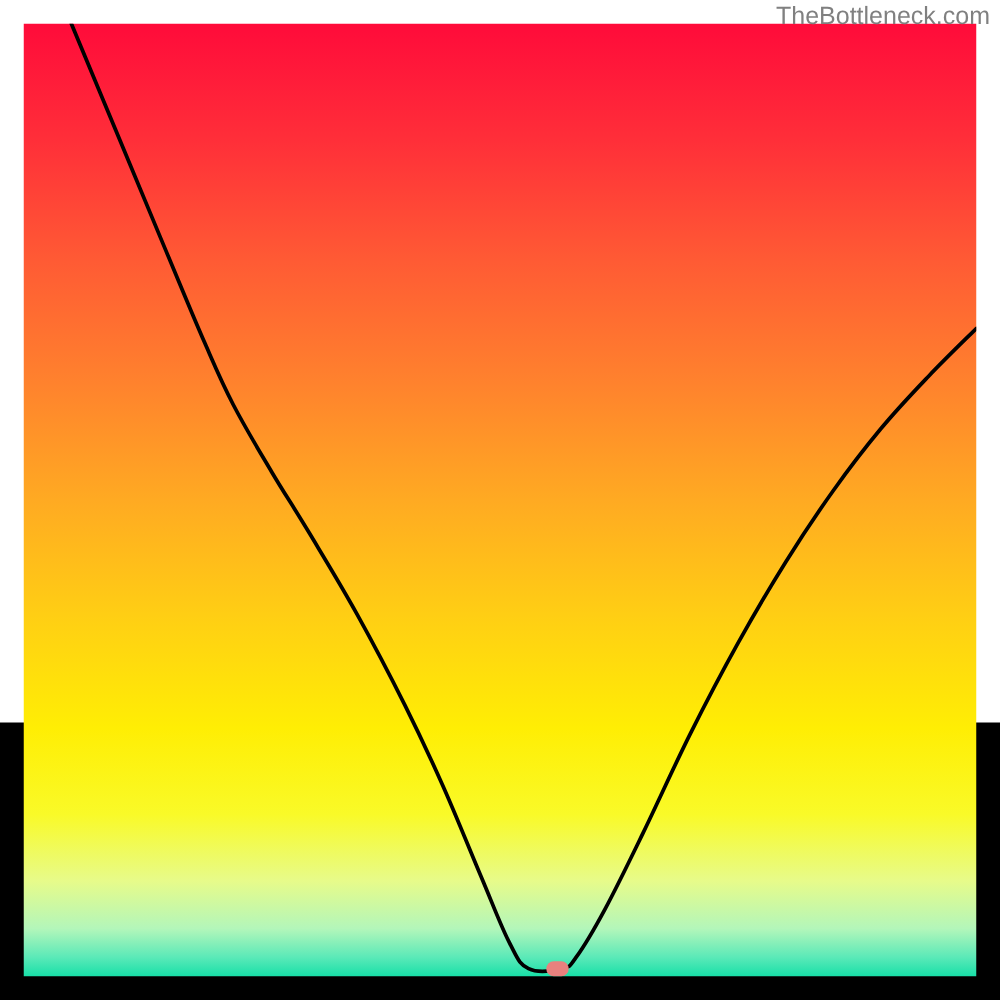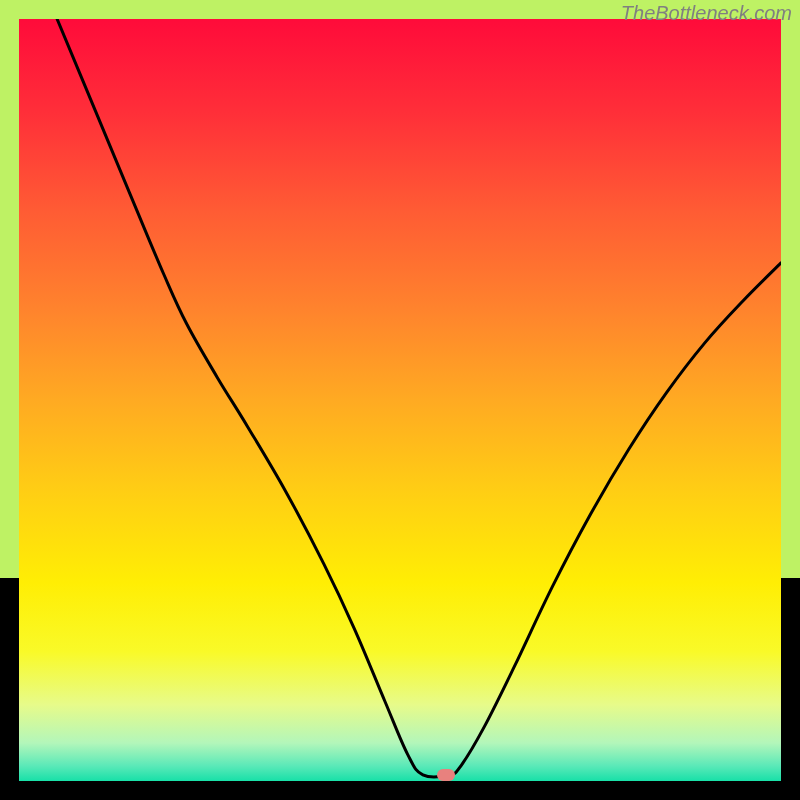--- a/index.html
+++ b/index.html
@@ -1,22 +1,21 @@
 <!DOCTYPE html>
 <html><head>
 <meta charset="utf-8">
 <style>
   * { margin: 0; padding: 0; box-sizing: border-box; }
   html, body { width: 800px; height: 800px; background: #000; overflow: hidden; }
   .container {
     width: 800px;
     height: 578px;
     position: relative;
-    background: #bef264;
-    font-style: italic;
+    background: #ffffff;
   }
   .watermark {
     position: absolute;
     top: 2px;
     right: 8px;
     font-family: Arial, Helvetica, sans-serif;
     font-size: 20px;
     color: #808080;
     z-index: 10;
   }

